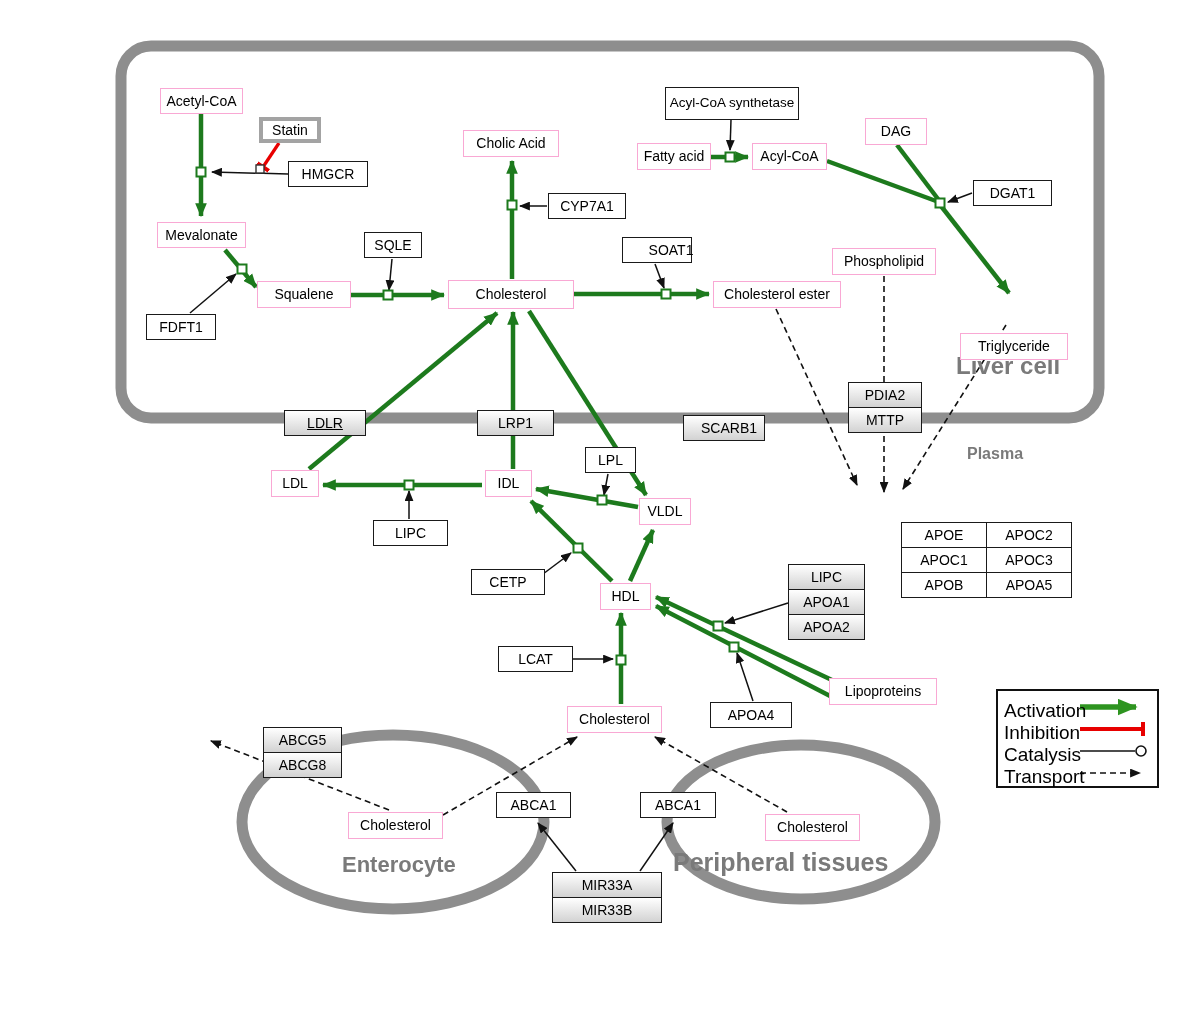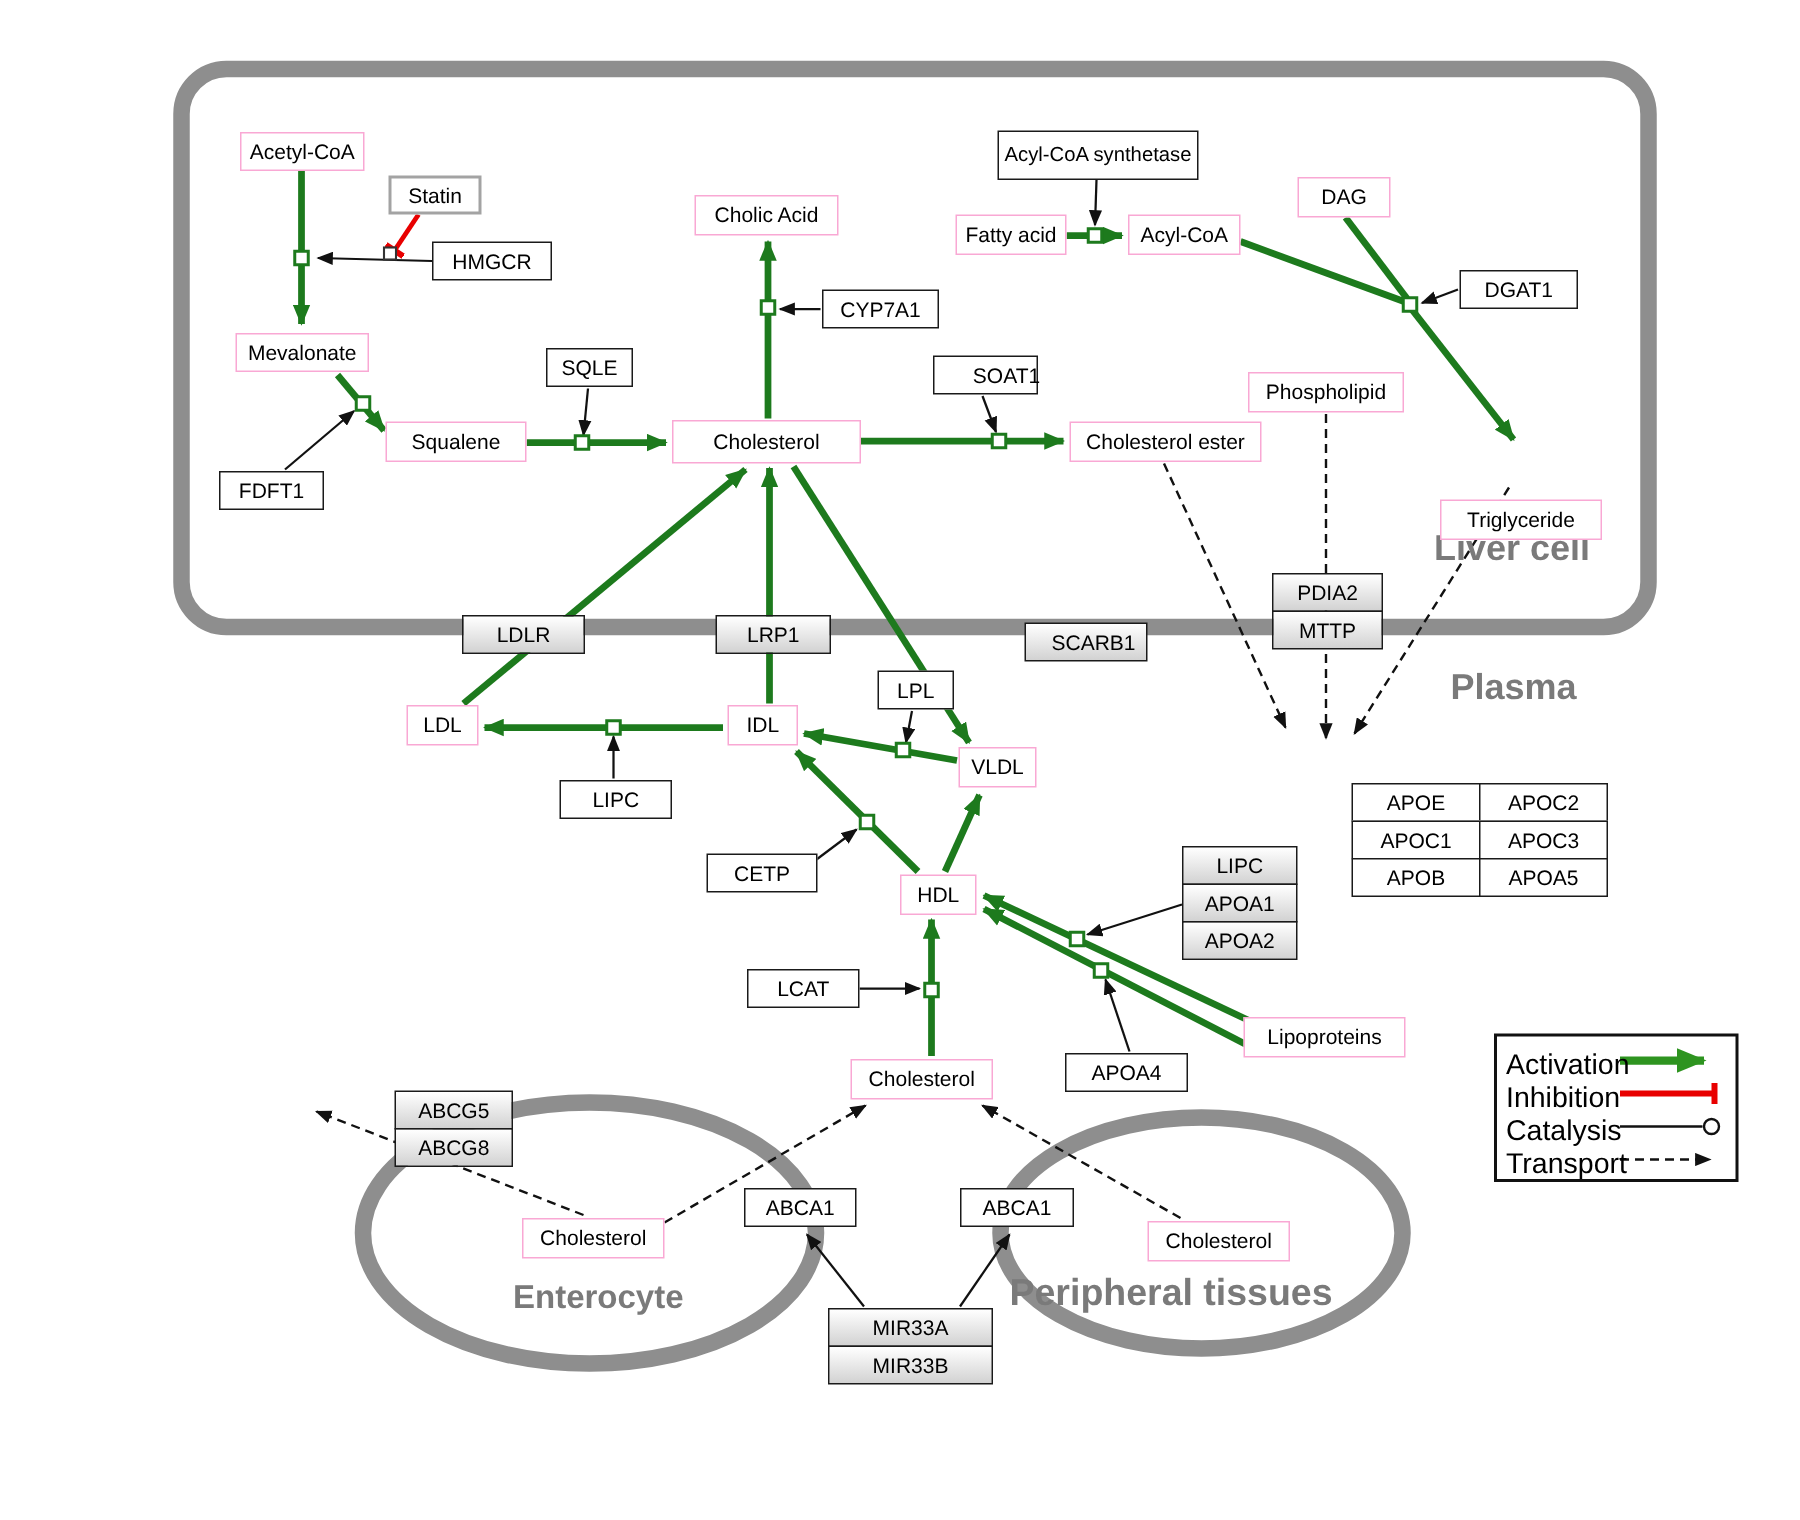--- a/index.html
+++ b/index.html
@@ -5,21 +5,21 @@
   * { margin:0; padding:0; box-sizing:border-box; }
   html,body { background:#fff; font-family:"Liberation Sans", sans-serif; }
   #canvas { position:relative; width:1200px; height:1013px; background:#fff; overflow:hidden; }
   #edges { position:absolute; left:0; top:0; z-index:2; }
   #legend-box { position:absolute; border:2px solid #111; background:#fff; z-index:1; }
   .box { position:absolute; background:#fff; display:flex; align-items:center; justify-content:center;
          text-align:center; font-size:14px; color:#000; z-index:3; line-height:1.05; }
   .metab { border:1px solid #f9a8d4; }
   .enz   { border:1.5px solid #1a1a1a; }
   .gray  { border:1.5px solid #1a1a1a; background:linear-gradient(180deg,#ffffff 0%,#d2d2d2 100%); }
-  .red   { border:2px solid #a3a3a3; }
+  .red   { border:4px solid #a3a3a3; }
   .clabel { position:absolute; color:#7a7a7a; font-weight:bold; z-index:2; white-space:nowrap; }
   .lg { position:absolute; font-size:19px; color:#000; z-index:4; white-space:nowrap; }
 </style>
 </head>
 <body>
 
 <div id="canvas">
 
   <svg id="edges" width="1200" height="1013" viewBox="0 0 1200 1013">
     <defs>
@@ -133,21 +133,21 @@
   <div class="box enz" style="left:622px;top:237px;width:70px;height:26px;padding-left:28px;">SOAT1</div>
   <div class="box metab" style="left:713px;top:281px;width:128px;height:27px;">Cholesterol ester</div>
   <div class="box enz" style="left:665px;top:87px;width:134px;height:33px;font-size:13.5px;">Acyl-CoA synthetase</div>
   <div class="box metab" style="left:637px;top:143px;width:74px;height:27px;">Fatty acid</div>
   <div class="box metab" style="left:752px;top:143px;width:75px;height:27px;">Acyl-CoA</div>
   <div class="box metab" style="left:865px;top:118px;width:62px;height:27px;">DAG</div>
   <div class="box enz" style="left:973px;top:180px;width:79px;height:26px;">DGAT1</div>
   <div class="box metab" style="left:832px;top:248px;width:104px;height:27px;">Phospholipid</div>
   <div class="box metab" style="left:960px;top:297px;width:108px;height:27px;margin-top:36px;">Triglyceride</div>
 
-  <div class="box gray" style="left:308px;top:410px;width:82px;height:26px;">LDLR</div>
+  <div class="box gray" style="left:284px;top:410px;width:82px;height:26px;text-decoration:underline;">LDLR</div>
   <div class="box gray" style="left:477px;top:410px;width:77px;height:26px;">LRP1</div>
   <div class="box gray" style="left:683px;top:415px;width:82px;height:26px;padding-left:10px;">SCARB1</div>
   <div class="box gray" style="left:848px;top:382px;width:74px;height:26px;">PDIA2</div>
   <div class="box gray" style="left:848px;top:407px;width:74px;height:26px;">MTTP</div>
 
   <div class="box metab" style="left:271px;top:470px;width:48px;height:27px;">LDL</div>
   <div class="box metab" style="left:485px;top:470px;width:47px;height:27px;">IDL</div>
   <div class="box enz" style="left:373px;top:520px;width:75px;height:26px;">LIPC</div>
   <div class="box enz" style="left:585px;top:447px;width:51px;height:26px;">LPL</div>
   <div class="box metab" style="left:639px;top:498px;width:52px;height:27px;">VLDL</div>
@@ -171,21 +171,21 @@
   <div class="box gray" style="left:263px;top:727px;width:79px;height:26px;">ABCG5</div>
   <div class="box gray" style="left:263px;top:752px;width:79px;height:26px;">ABCG8</div>
   <div class="box metab" style="left:348px;top:812px;width:95px;height:27px;">Cholesterol</div>
   <div class="box enz" style="left:496px;top:792px;width:75px;height:26px;">ABCA1</div>
   <div class="box enz" style="left:640px;top:792px;width:76px;height:26px;">ABCA1</div>
   <div class="box metab" style="left:765px;top:814px;width:95px;height:27px;">Cholesterol</div>
   <div class="box gray" style="left:552px;top:872px;width:110px;height:26px;">MIR33A</div>
   <div class="box gray" style="left:552px;top:897px;width:110px;height:26px;">MIR33B</div>
 
   <div class="clabel" style="left:956px;top:352px;font-size:24px;">Liver cell</div>
-  <div class="clabel" style="left:967px;top:445px;font-size:24px;">Plasma</div>
+  <div class="clabel" style="left:967px;top:445px;font-size:16px;">Plasma</div>
   <div class="clabel" style="left:342px;top:852px;font-size:22px;">Enterocyte</div>
   <div class="clabel" style="left:673px;top:848px;font-size:25px;">Peripheral tissues</div>
 
   <div id="legend-box" style="left:996px;top:689px;width:163px;height:99px;"></div>
   <div class="lg" style="left:1004px;top:700px;">Activation</div>
   <div class="lg" style="left:1004px;top:722px;">Inhibition</div>
   <div class="lg" style="left:1004px;top:744px;">Catalysis</div>
   <div class="lg" style="left:1004px;top:766px;">Transport</div>
 
 </div>

